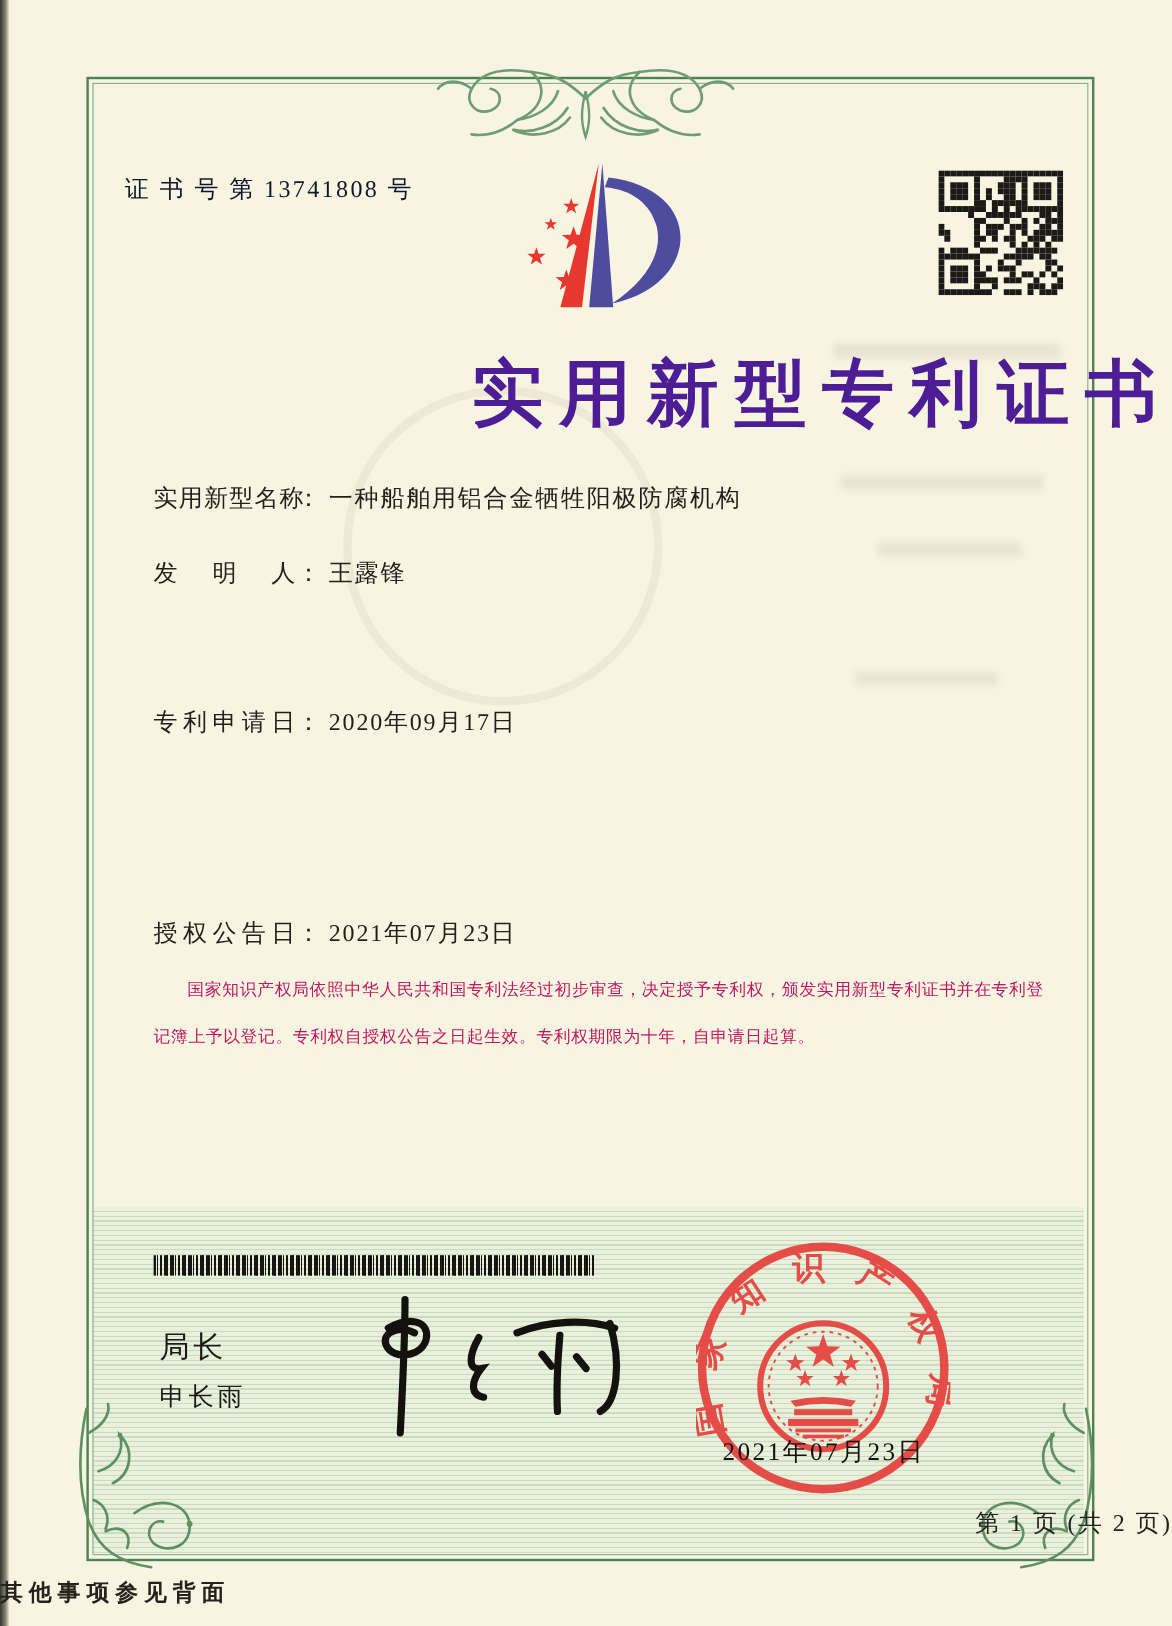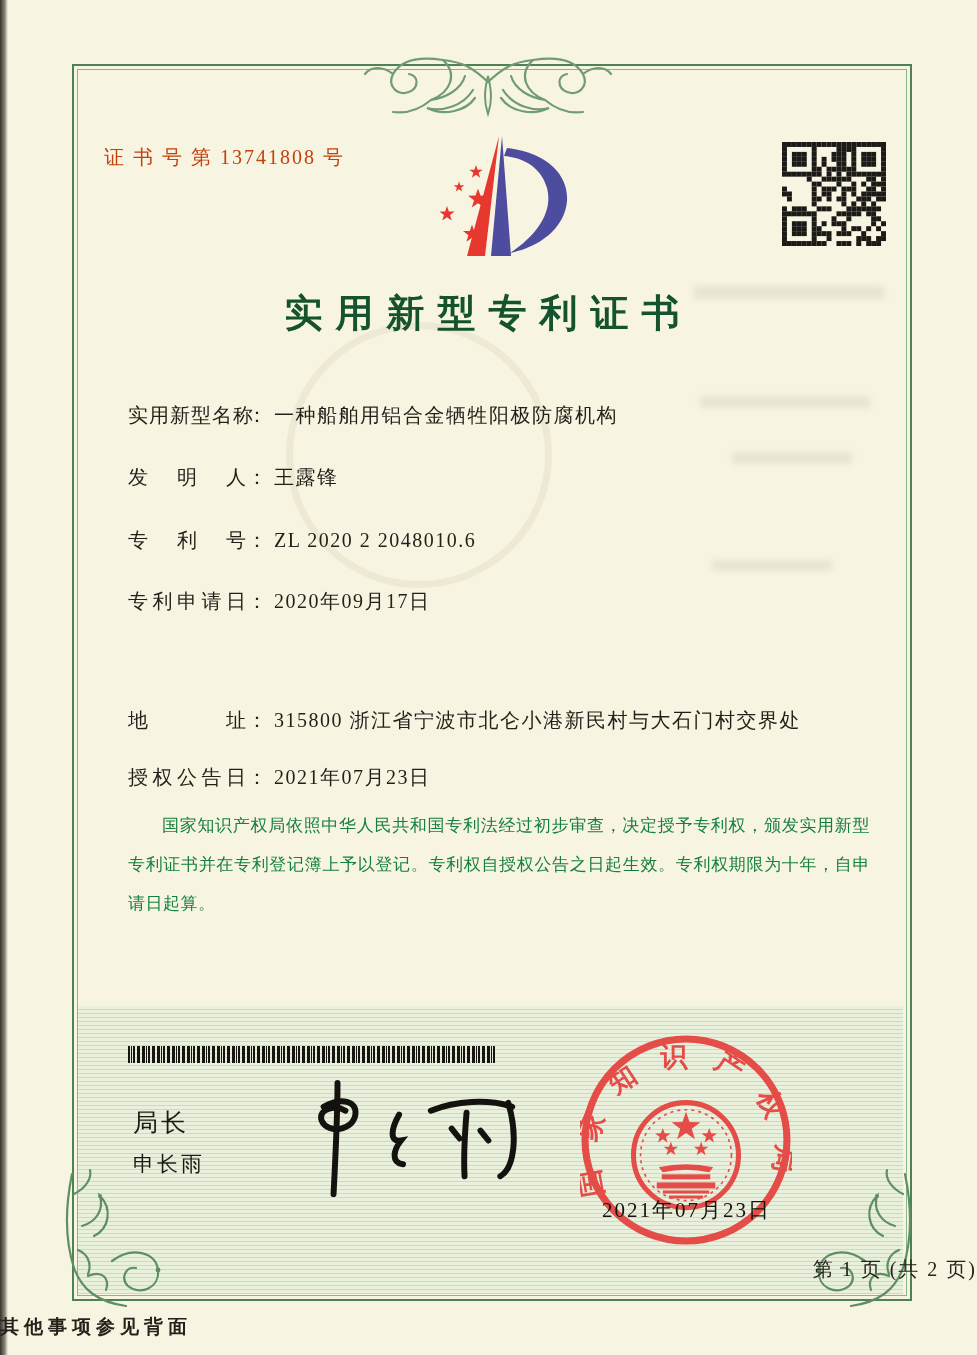--- a/index.html
+++ b/index.html
@@ -13,31 +13,31 @@
   
   .band{position:absolute;left:77px;top:1006px;width:826px;height:288px;z-index:1;
     background-color:#e9f0dc;
     background-image:repeating-linear-gradient(0deg,rgba(110,156,110,.25) 0px,rgba(110,156,110,.25) 1px,transparent 1px,transparent 4px);}
   
   .flourish-top{position:absolute;left:323px;top:30px;width:330px;height:100px;z-index:3;}
   .corner-fl{position:absolute;width:150px;height:150px;z-index:3;}
   .corner-bl{left:52px;top:1166px;}
   .corner-br{left:775px;top:1166px;transform:scaleX(-1);}
   
-  .cert-no{position:absolute;left:104px;top:144px;font-size:20px;color:#c2410c;letter-spacing:2px;z-index:4;}
+  .cert-no{position:absolute;left:104px;top:144px;font-size:20px;color:#0f172a;letter-spacing:2px;z-index:4;}
   .logo{position:absolute;left:415px;top:126px;width:162px;height:138px;z-index:4;}
   .qr{position:absolute;left:782px;top:142px;width:104px;height:104px;z-index:4;}
-  .title{position:absolute;left:0;width:100%;top:288px;text-align:center;font-size:38px;font-weight:bold;
-    color:#14532d;letter-spacing:13px;z-index:4;}
+  .title{position:absolute;left:0;width:100%;top:288px;text-align:right;font-size:60px;font-weight:bold;
+    color:#4c1d95;letter-spacing:13px;z-index:4;}
   .row{position:absolute;left:128px;width:742px;font-size:20px;color:#231f19;letter-spacing:1px;z-index:4;white-space:nowrap;}
   .flabel{display:inline-block;width:119px;text-align:justify;text-align-last:justify;vertical-align:bottom;}
   .colon{display:inline-block;margin-right:6px;}
   .fvalue{letter-spacing:1.5px;}
   .grant-second{position:absolute;left:364px;top:0;}
-  .paras{position:absolute;left:128px;top:806px;width:742px;z-index:4;font-size:17px;color:#15803d;
+  .paras{position:absolute;left:128px;top:806px;width:742px;z-index:4;font-size:14px;color:#be185d;
     line-height:39px;text-align:justify;}
   .paras p{margin:0;text-indent:2em;letter-spacing:0.5px;}
   .barcode{position:absolute;left:128px;top:1046px;width:368px;height:17px;z-index:4;
     background-image:
       repeating-linear-gradient(90deg,#17151200 0 3px,#171512 3px 4px,#17151200 4px 9px,#171512 9px 12px,#17151200 12px 14px,#171512 14px 15px),
       repeating-linear-gradient(90deg,#171512 0 2px,transparent 2px 5px);}
   .signoff-title{position:absolute;left:133px;top:1106px;font-size:25px;letter-spacing:3px;color:#1c1914;z-index:5;}
   .signoff-name{position:absolute;left:133px;top:1150px;font-size:21px;letter-spacing:3px;color:#1c1914;z-index:5;}
   .signature{position:absolute;left:272px;top:1076px;width:268px;height:126px;z-index:5;}
   .seal{position:absolute;left:580px;top:1034px;width:212px;height:212px;z-index:5;opacity:.93;}
@@ -377,28 +377,22 @@
   </svg>
 
   <div class="title">实用新型专利证书</div>
 
   <div class="row" style="top:402px">
     <span class="flabel">实用新型名称</span><span class="colon">：</span><span class="fvalue">一种船舶用铝合金牺牲阳极防腐机构</span>
   </div>
   <div class="row" style="top:464px">
     <span class="flabel">发明人</span><span class="colon">：</span><span class="fvalue">王露锋</span>
   </div>
-  <div class="row" style="top:527px">
-    <span class="flabel">专利号</span><span class="colon">：</span><span class="fvalue">ZL 2020 2 2048010.6</span>
-  </div>
   <div class="row" style="top:588px">
     <span class="flabel">专利申请日</span><span class="colon">：</span><span class="fvalue">2020年09月17日</span>
-  </div>
-  <div class="row" style="top:707px">
-    <span class="flabel">地址</span><span class="colon">：</span><span class="fvalue">315800 浙江省宁波市北仑小港新民村与大石门村交界处</span>
   </div>
   <div class="row" style="top:764px">
     <span class="flabel">授权公告日</span><span class="colon">：</span><span class="fvalue">2021年07月23日</span>
   </div>
 
   <div class="paras">
     <p>国家知识产权局依照中华人民共和国专利法经过初步审查，决定授予专利权，颁发实用新型专利证书并在专利登记簿上予以登记。专利权自授权公告之日起生效。专利权期限为十年，自申请日起算。</p>
   </div>
 
   <div class="barcode"></div>

